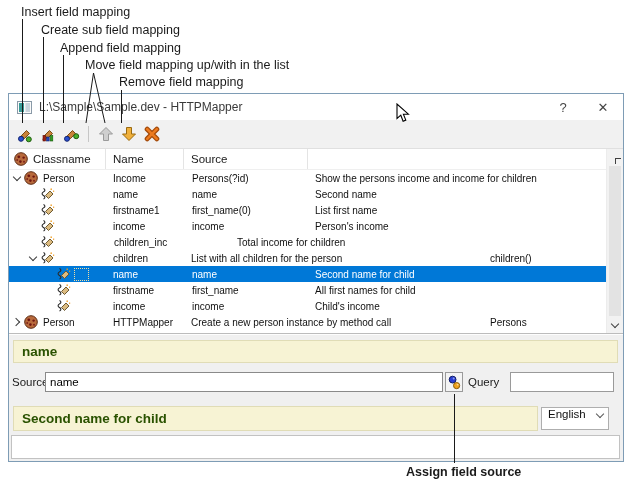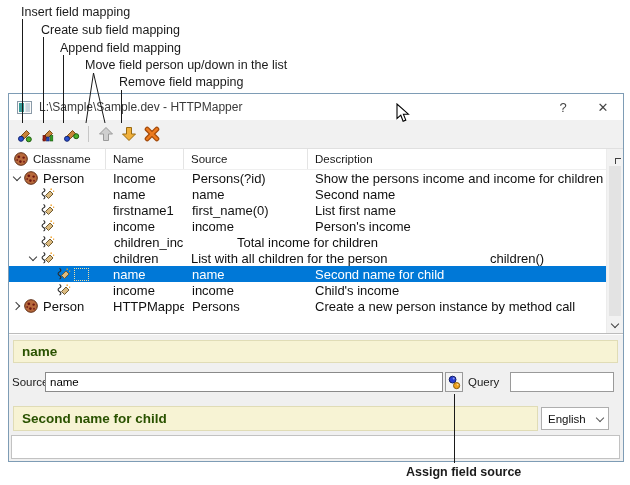--- a/index.html
+++ b/index.html
@@ -32,21 +32,21 @@
   .thead{height:20px;display:flex;align-items:center;font-size:11.5px;color:#1a1a1a;
          border-bottom:1px solid #efefef;}
   .hcell{height:100%;display:flex;align-items:center;box-sizing:border-box;border-right:1px solid #e4e4e4;}
   .hcell.last{border-right:none;}
   .c1{width:97px;flex:none;}
   .c2{width:78px;flex:none;padding-left:7px;box-sizing:border-box;}
   .c3{width:124px;flex:none;padding-left:8px;box-sizing:border-box;}
   .c4{flex:1;padding-left:7px;box-sizing:border-box;}
   .hcell.c2,.hcell.c3,.hcell.c4{padding-left:7px;}
   .h-icon{margin:0 4px 0 4px;line-height:0;}
-  .trow{height:16px;display:flex;align-items:center;font-size:13px;color:#101010;white-space:nowrap;}
+  .trow{height:16px;display:flex;align-items:center;font-size:10px;color:#101010;white-space:nowrap;}
   .trow.selected{background:#0078d7;color:#ffffff;}
   .trow .cell{overflow:hidden;white-space:nowrap;display:flex;align-items:center;height:100%;}
   .tree-icon{width:16px;height:16px;flex:none;line-height:0;}
   .spacer{flex:none;height:1px;}
   .chev{width:12px;height:14px;position:relative;flex:none;}
   .chev::after{content:"";position:absolute;width:5px;height:5px;
                border-right:1.4px solid #3c3c3c;border-bottom:1.4px solid #3c3c3c;}
   .chev.down::after{left:3px;top:3px;transform:rotate(45deg);}
   .chev.right::after{left:2px;top:4px;transform:rotate(-45deg);}
   .cls-label{margin-left:4px;}
@@ -70,36 +70,36 @@
              border:1px solid #8a8a8a;background:#fff;font-family:"Liberation Sans",sans-serif;
              font-size:11.5px;padding:0 4px;}
   .assign-btn{position:absolute;left:436px;top:38px;width:18px;height:20px;box-sizing:border-box;
               border:1px solid #9a9a9a;background:#f4f4f4;display:flex;align-items:center;
               justify-content:center;line-height:0;}
   .query-label{position:absolute;left:459px;top:42px;}
   .query-input{position:absolute;left:501px;top:38px;width:104px;height:20px;box-sizing:border-box;
                border:1px solid #9a9a9a;background:#fff;font-family:"Liberation Sans",sans-serif;
                font-size:11.5px;padding:0 4px;}
   .lang-combo{position:absolute;left:532px;top:73px;width:68px;height:23px;box-sizing:border-box;
-              background:#fff;border:1px solid #aeaeae;display:flex;align-items:center;
+              background:#fff;border:1px solid #aeaeae;display:flex;
               padding-left:6px;font-size:11.5px;color:#111;}
   .lang-combo .chev{margin-left:auto;margin-right:2px;}
   .lang-combo .chev::after{border-color:#5a5a5a;}
   .white-box{position:absolute;left:2px;right:3px;top:101px;height:24px;background:#fff;
              border:1px solid #c2c2c2;box-sizing:border-box;}
 
   #mouse-cursor{position:absolute;left:396px;top:103px;z-index:60;line-height:0;}
 </style>
 </head>
 <body>
 
 <div class="ann-label" style="left:21px;top:5px;">Insert field mapping</div>
 <div class="ann-label" style="left:41px;top:23px;">Create sub field mapping</div>
 <div class="ann-label" style="left:60px;top:41px;">Append field mapping</div>
-<div class="ann-label" style="left:85px;top:58px;">Move field person up/down in the list</div>
+<div class="ann-label" style="left:85px;top:58px;">Move field mapping up/with in the list</div>
 <div class="ann-label" style="left:119px;top:75px;">Remove field mapping</div>
 <div class="ann-label" style="left:406px;top:465px;font-weight:bold;">Assign field source</div>
 
 <svg id="ann-lines">
   <g stroke="#1a1a1a" stroke-width="1">
     <line x1="22.5" y1="19" x2="22.5" y2="123"></line>
     <line x1="43.5" y1="37" x2="43.5" y2="123"></line>
     <line x1="63.5" y1="55" x2="63.5" y2="123"></line>
     <line x1="93.5" y1="73" x2="86" y2="123"></line>
     <line x1="93.5" y1="73" x2="105" y2="123"></line>
@@ -179,23 +179,20 @@
                 <circle cx="4.2" cy="9" r="0.9" fill="#7e221a"></circle>
               </svg></span>
           <span>Classname</span>
         </div>
         <div class="hcell c2">
           <span>Name</span>
         </div>
         <div class="hcell c3">
           <span>Source</span>
         </div>
-        <div class="hcell c4 last">
-          <span>Description</span>
-        </div>
       </div>
       <div id="table-body">
           <div class="trow">
             <div class="cell c1">
               <span class="spacer" style="width: 2px;"></span>
               <span class="chev down"></span>
               <span class="tree-icon"><svg width="16" height="16" viewBox="0 0 16 16">
                   <circle cx="8" cy="8" r="6.3" fill="#b86a3c" stroke="#5c2a12" stroke-width="1"></circle>
                   <circle cx="5.8" cy="5.8" r="1.4" fill="#6e1610"></circle>
                   <circle cx="10.6" cy="6.6" r="1.2" fill="#6e1610"></circle>
@@ -297,41 +294,55 @@
           <div class="trow">
             <div class="cell c1">
               <span class="spacer" style="width: 46px;"></span>
               <span class="tree-icon"><svg width="16" height="16" viewBox="0 0 16 16">
                   <path d="M4.5 2.5 q2.8 1.6 0 3.4 q-2.8 1.8 0 3.6 q2.8 1.8 0 3.6" fill="none" stroke="#2a2a2a" stroke-width="1.1"></path>
                   <polygon points="6.5,9.5 11,5 14,8 9.5,12.5" fill="#dcbb80" stroke="#6d5a33" stroke-width="1"></polygon>
                   <rect x="11.5" y="2.5" width="1.4" height="1.4" fill="#f09a1a"></rect>
                   <rect x="14" y="4.6" width="1.2" height="1.2" fill="#f09a1a"></rect>
                 </svg></span>
             </div>
+            <div class="cell c2">firstname</div>
+            <div class="cell c3">first_name</div>
+            <div class="cell c4">All first names for child</div>
+          </div>
+          <div class="trow">
+            <div class="cell c1">
+              <span class="spacer" style="width: 46px;"></span>
+              <span class="tree-icon"><svg width="16" height="16" viewBox="0 0 16 16">
+                  <path d="M4.5 2.5 q2.8 1.6 0 3.4 q-2.8 1.8 0 3.6 q2.8 1.8 0 3.6" fill="none" stroke="#2a2a2a" stroke-width="1.1"></path>
+                  <polygon points="6.5,9.5 11,5 14,8 9.5,12.5" fill="#dcbb80" stroke="#6d5a33" stroke-width="1"></polygon>
+                  <rect x="11.5" y="2.5" width="1.4" height="1.4" fill="#f09a1a"></rect>
+                  <rect x="14" y="4.6" width="1.2" height="1.2" fill="#f09a1a"></rect>
+                </svg></span>
+            </div>
             <div class="cell c2">income</div>
             <div class="cell c3">income</div>
             <div class="cell c4">Child's income</div>
           </div>
           <div class="trow">
             <div class="cell c1">
               <span class="spacer" style="width: 2px;"></span>
               <span class="chev right"></span>
               <span class="tree-icon"><svg width="16" height="16" viewBox="0 0 16 16">
                   <circle cx="8" cy="8" r="6.3" fill="#b86a3c" stroke="#5c2a12" stroke-width="1"></circle>
                   <circle cx="5.8" cy="5.8" r="1.4" fill="#6e1610"></circle>
                   <circle cx="10.6" cy="6.6" r="1.2" fill="#6e1610"></circle>
                   <circle cx="7.4" cy="10.6" r="1.3" fill="#6e1610"></circle>
                   <circle cx="11" cy="10.8" r="1" fill="#7e221a"></circle>
                   <circle cx="4.2" cy="9" r="0.9" fill="#7e221a"></circle>
                 </svg></span>
               <span class="cls-label">Person</span>
             </div>
             <div class="cell c2">HTTPMapper</div>
+            <div class="cell c4">Create a new person instance by method call</div>
             <div class="cell c3">Persons</div>
-            <div class="cell c4">Create a new person instance by method call</div>
           </div>
         </div>
     </div>
     <div class="vscroll">
       <div class="sarrow">
           <span class="chev" style="transform:rotate(180deg)"></span>
         </div>
       <div class="sthumb"></div>
       <div class="sarrow">
           <span class="chev down"></span>

